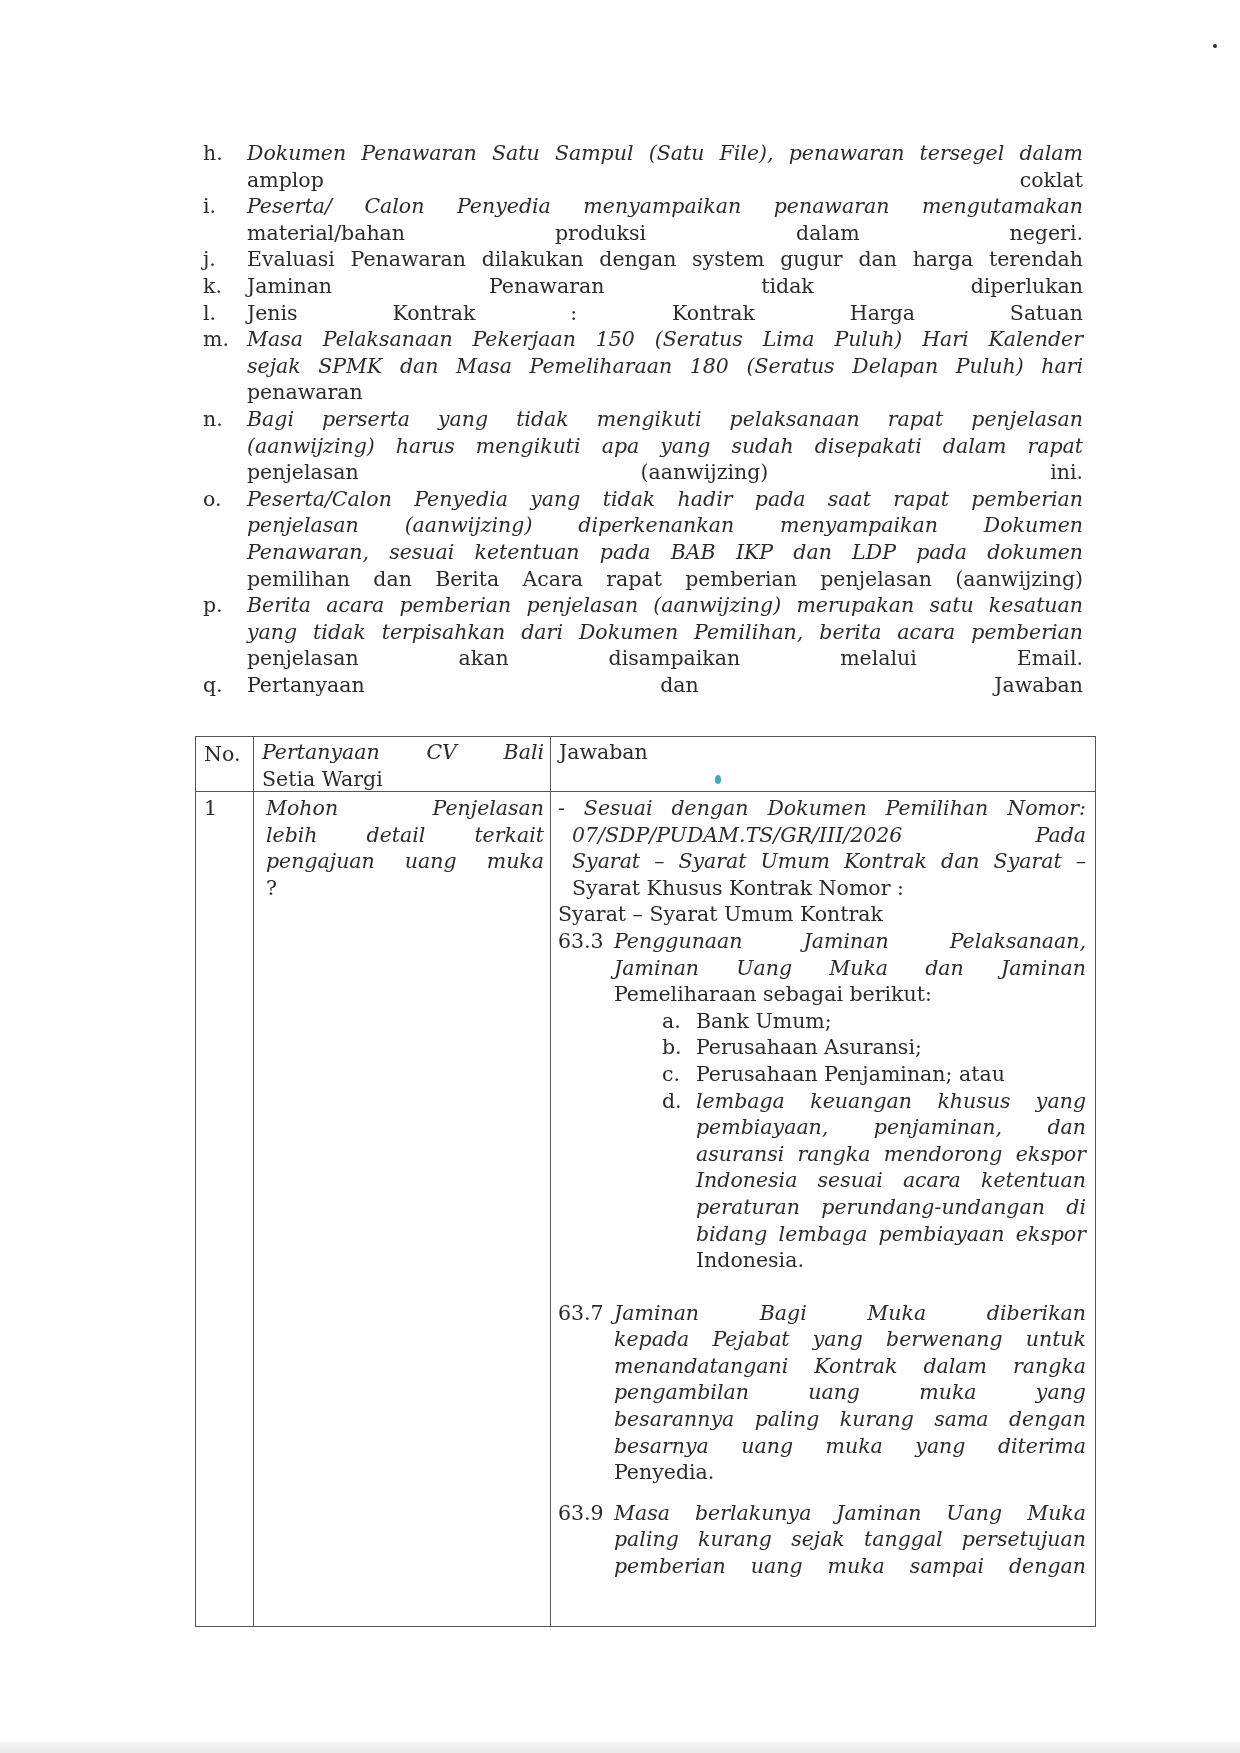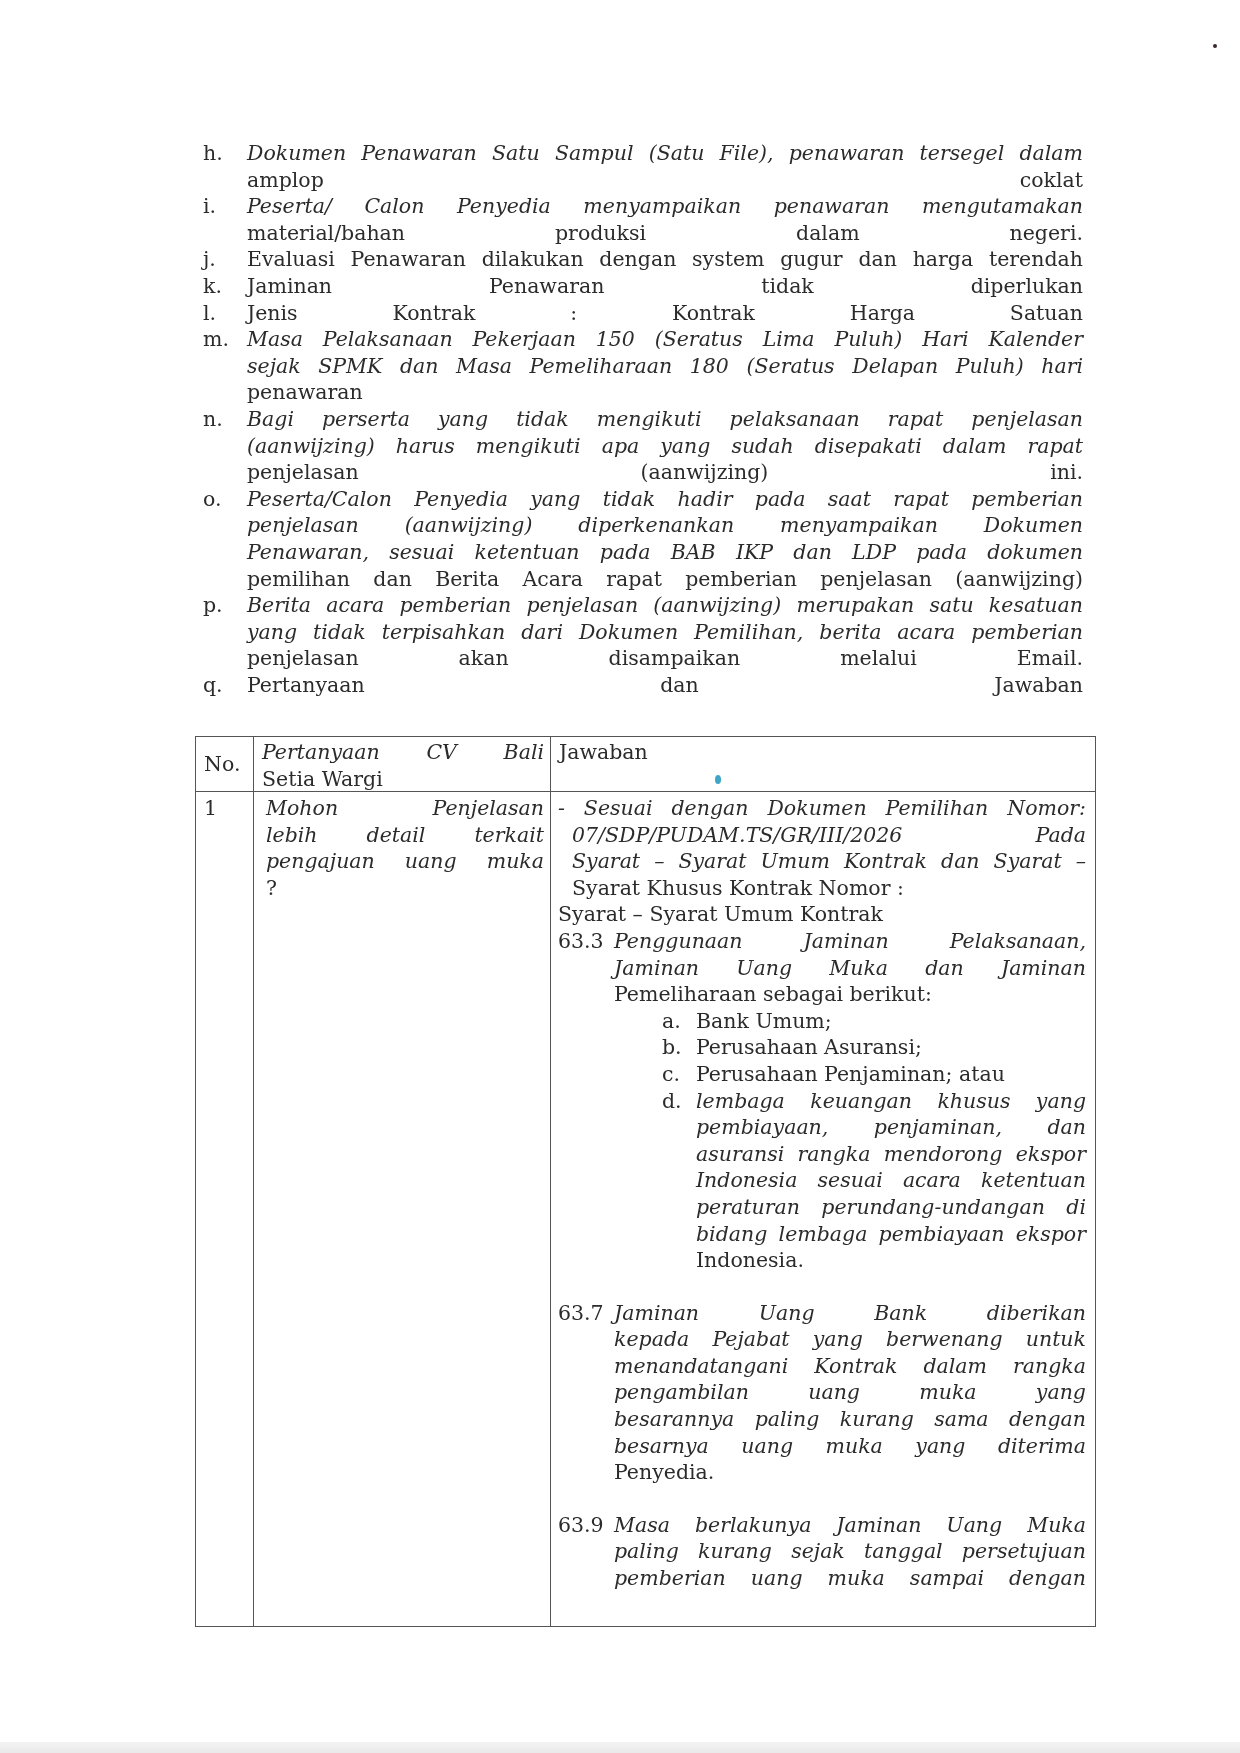--- a/index.html
+++ b/index.html
@@ -115,21 +115,21 @@
         </div>
       </div>
     </div>
 
   <div class="tbl">
     <div class="vline" style="left:57px;"></div>
     <div class="vline" style="left:354px;"></div>
     <div class="hline" style="top:54px;"></div>
     <div class="blue-dot" style="left:519px; top:38px;"></div>
 
-    <div class="cell" style="left:8px; top:14px;">No.</div>
+    <div class="cell" style="left:8px; top:4px;">No.</div>
     <div class="cell" style="left:66px; top:2px; width:282px;">
       <span class="line jl">Pertanyaan CV Bali</span>
       <span class="line">Setia Wargi</span>
     </div>
     <div class="cell" style="left:363px; top:2px;">Jawaban</div>
 
     <div class="cell" style="left:8px; top:58px;">1</div>
     <div class="cell" id="question-cell" style="left:70px; top:58px; width:278px;">
         <span class="line jl">Mohon Penjelasan</span>
         <span class="line jl">lebih detail terkait</span>
@@ -178,30 +178,30 @@
             <span class="line jl">asuransi rangka mendorong ekspor</span>
             <span class="line jl">Indonesia sesuai acara ketentuan</span>
             <span class="line jl">peraturan perundang-undangan di</span>
             <span class="line jl">bidang lembaga pembiayaan ekspor</span>
             <span class="line">Indonesia.</span>
           </div>
         </div>
         <div class="sub" style="margin-top: 26px;">
           <span class="num">63.7</span>
           <div class="body">
-            <span class="line jl">Jaminan Uang Bank diberikan</span>
+            <span class="line jl">Jaminan Bagi Muka diberikan</span>
             <span class="line jl">kepada Pejabat yang berwenang untuk</span>
             <span class="line jl">menandatangani Kontrak dalam rangka</span>
             <span class="line jl">pengambilan uang muka yang</span>
             <span class="line jl">besarannya paling kurang sama dengan</span>
             <span class="line jl">besarnya uang muka yang diterima</span>
             <span class="line">Penyedia.</span>
           </div>
         </div>
-        <div class="sub" style="margin-top: 26px;">
+        <div class="sub" style="margin-top: 14px;">
           <span class="num">63.9</span>
           <div class="body">
             <span class="line jl">Masa berlakunya Jaminan Uang Muka</span>
             <span class="line jl">paling kurang sejak tanggal persetujuan</span>
             <span class="line jl">pemberian uang muka sampai dengan</span>
           </div>
         </div>
       </div>
   </div>
 </div>

